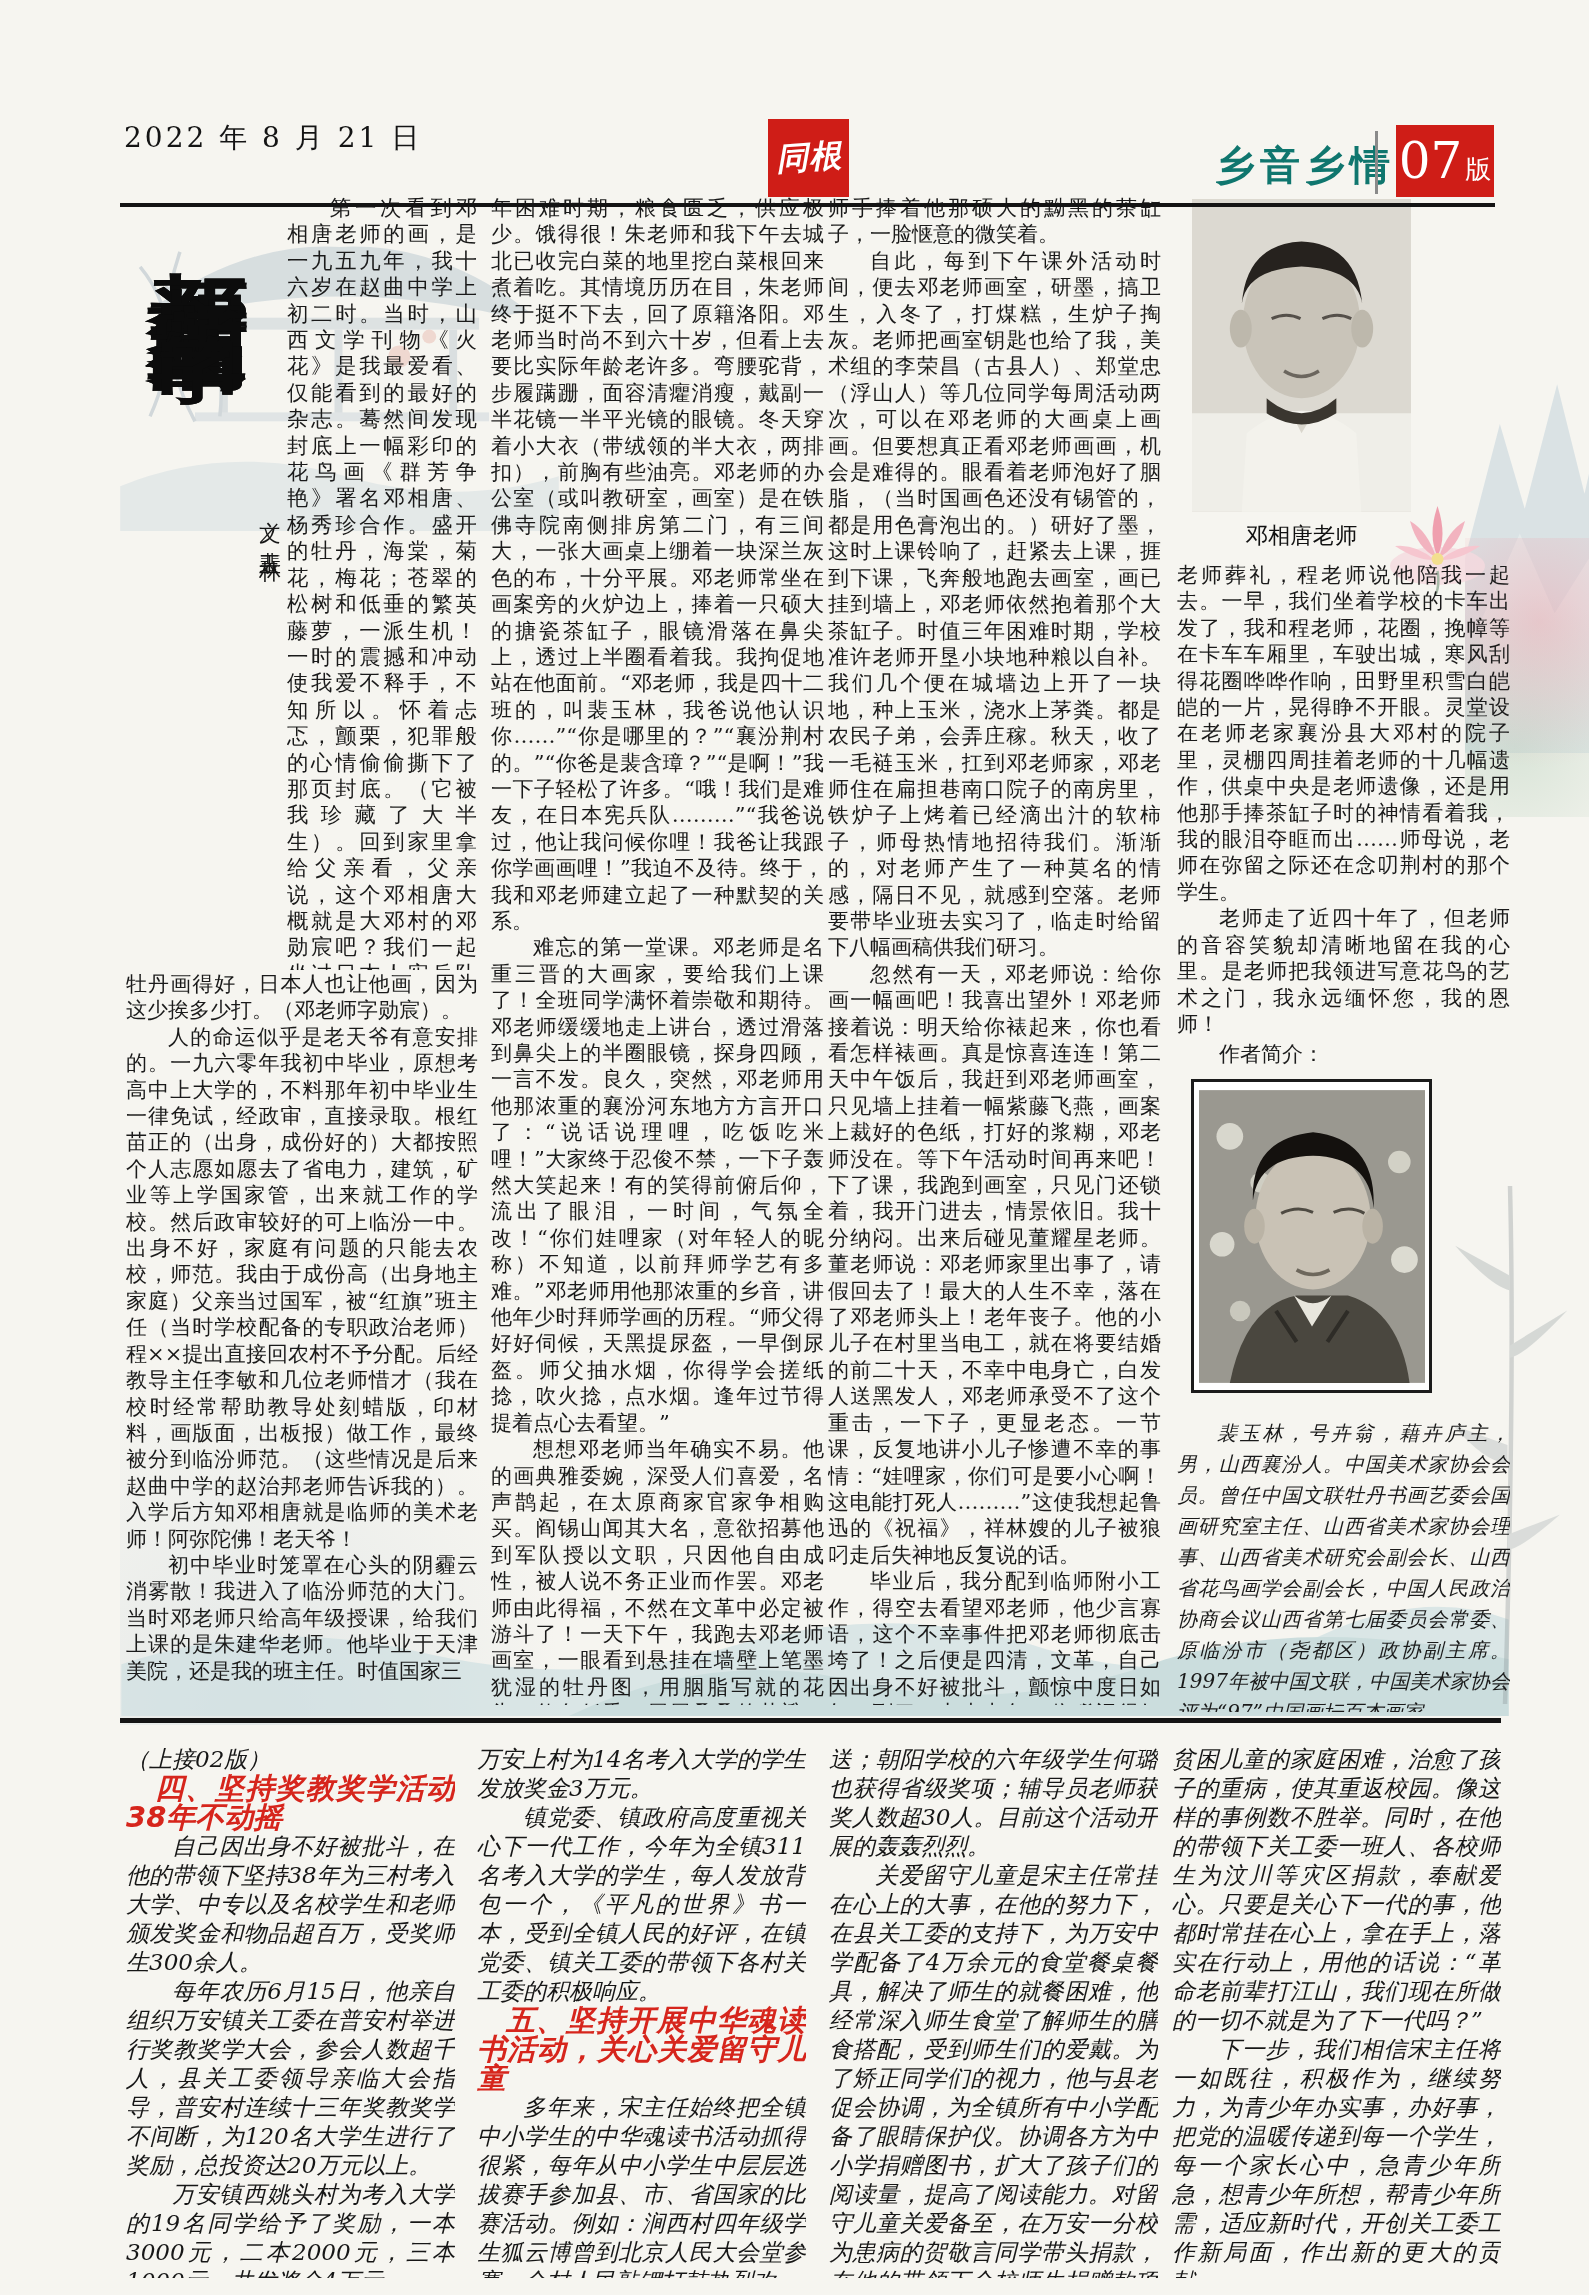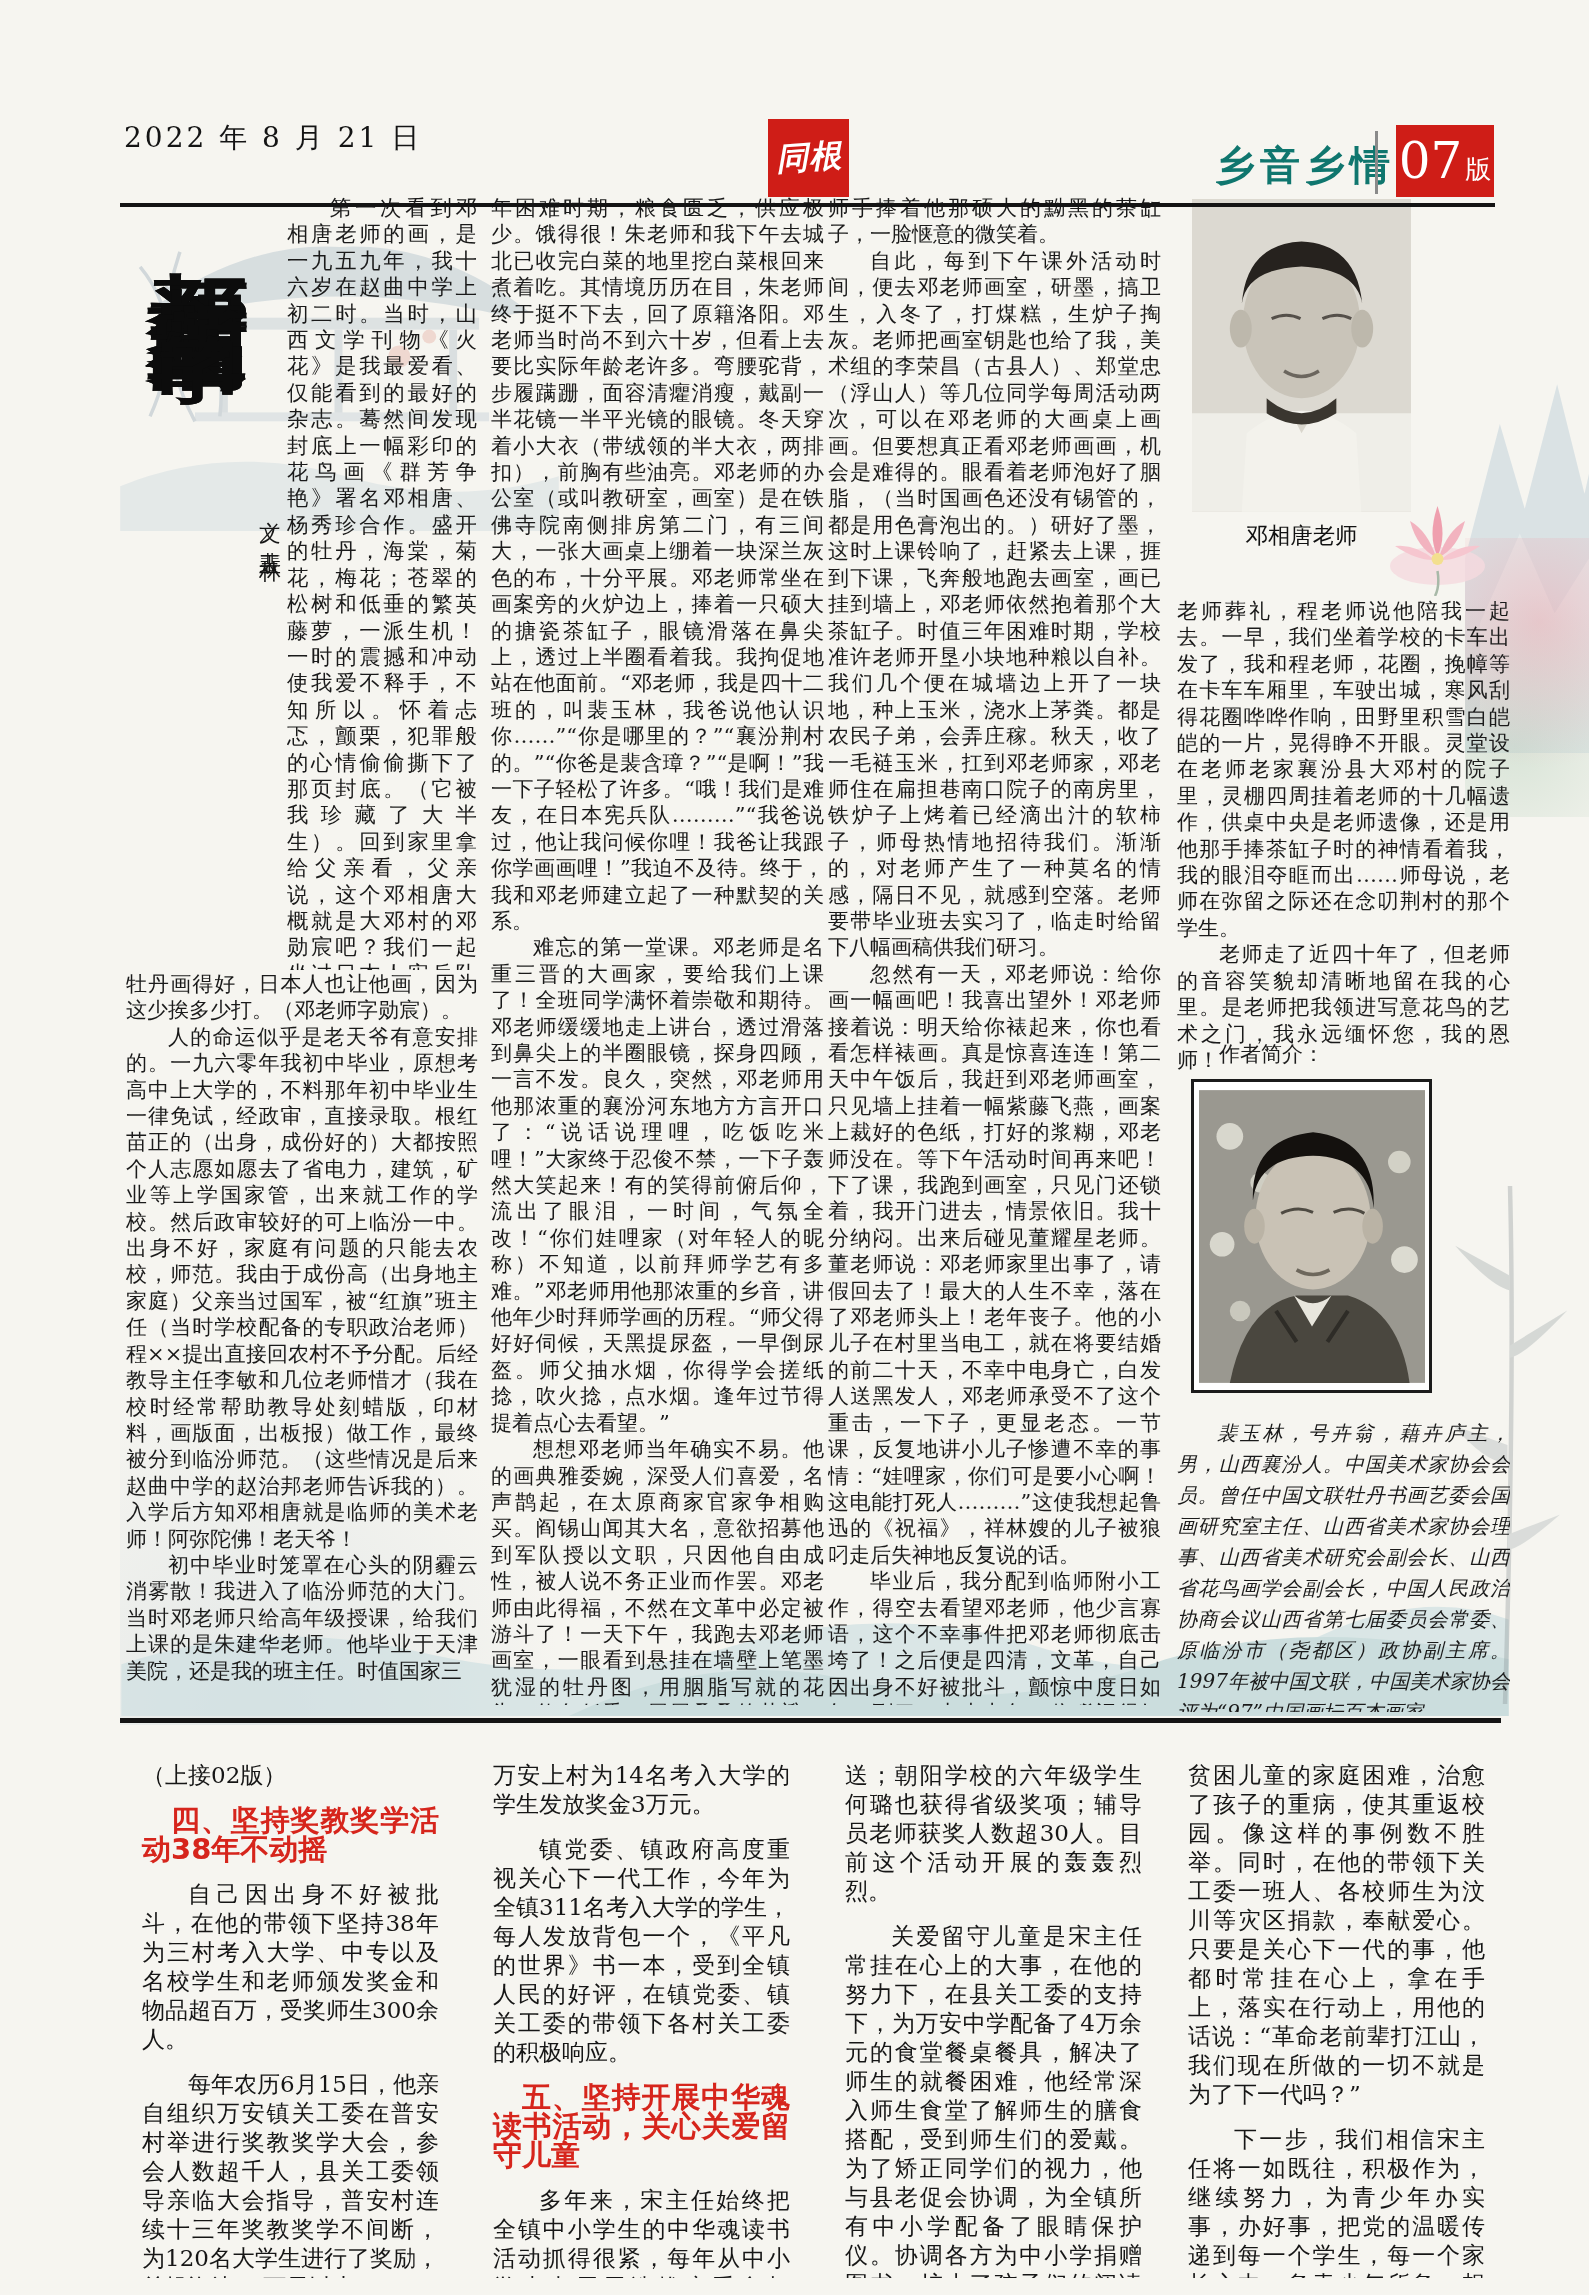--- a/index.html
+++ b/index.html
@@ -40,32 +40,32 @@
     font-size:22px;letter-spacing:4px;color:#151515;
   }
   
   .col{position:absolute;z-index:2;text-align:justify;font-size:21px;line-height:26.4px;overflow:hidden;color:#1a1a1a;}
   .col p{margin:0;text-indent:2em;}
   .col p.cont{text-indent:0;}
   .colA-narrow{left:287px;top:195px;width:190px;height:775px;font-size:21.4px;}
   .colA-wide{left:126px;top:971px;width:352px;height:738px;}
   .colB{left:491px;top:195px;width:333px;height:1510px;}
   .colC{left:828px;top:195px;width:333px;height:1510px;}
-  .colD-text{left:1177px;top:562px;width:333px;height:473px;margin-top:36px;}
+  .colD-text{left:1177px;top:562px;width:333px;height:473px;}
   .author-label{position:absolute;left:1177px;top:1040px;width:333px;font-size:21px;z-index:2;text-indent:2em;}
   .bio{left:1177px;top:1418px;width:333px;height:294px;font-size:20px;line-height:31px;font-style:italic;}
   
   .photo1{position:absolute;left:1192px;top:199px;width:219px;height:313px;z-index:2;background:#dcd9d1;overflow:hidden;}
   .caption{position:absolute;left:1197px;top:520px;width:209px;text-align:center;font-size:22.4px;color:#111;z-index:2;}
   .photo2{position:absolute;left:1191px;top:1079px;width:226px;height:299px;z-index:2;background:#fff;
           border:3.5px solid #1b1b1b;padding:4.5px;}
   .photo2 svg{width:100%;height:100%;display:block;}
   
   .bcol{position:absolute;z-index:2;text-align:justify;font-size:23px;line-height:29px;overflow:hidden;color:#161616;top:1745px;height:533px;}
-  .bcol p{margin:16px;text-indent:2em;}
+  .bcol p{margin:0;text-indent:2em;font-style:italic;}
   .bcol p.cont{text-indent:0;}
   .bcol p.red-heading{color:#d6251c;font-weight:bold;text-indent:1em;font-size:29px;
        font-family:"DejaVu Sans","Liberation Sans",sans-serif;}
   .b1{left:126px;width:329px;}
   .b2{left:477px;width:329px;}
   .b3{left:829px;width:329px;}
   .b4{left:1172px;width:329px;}
   
   .pinkwash{left:1465px;top:538px;width:125px;height:279px;
      background:radial-gradient(circle at 60% 30%, rgba(238,160,170,.45), rgba(238,160,170,0) 70%),

